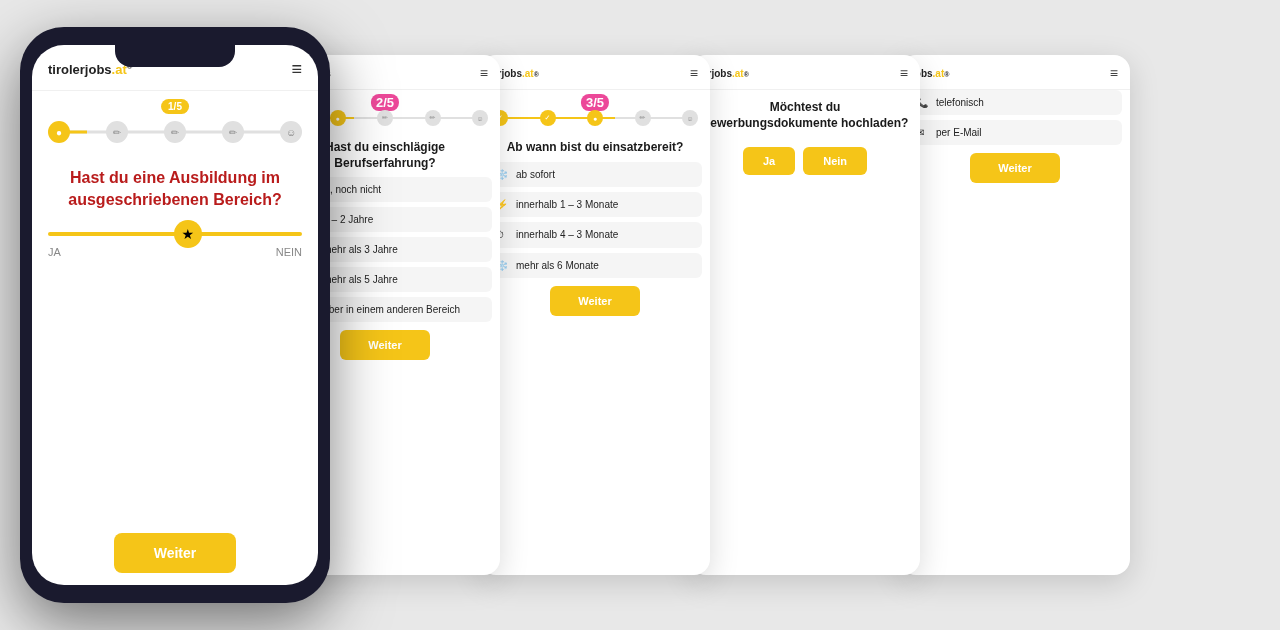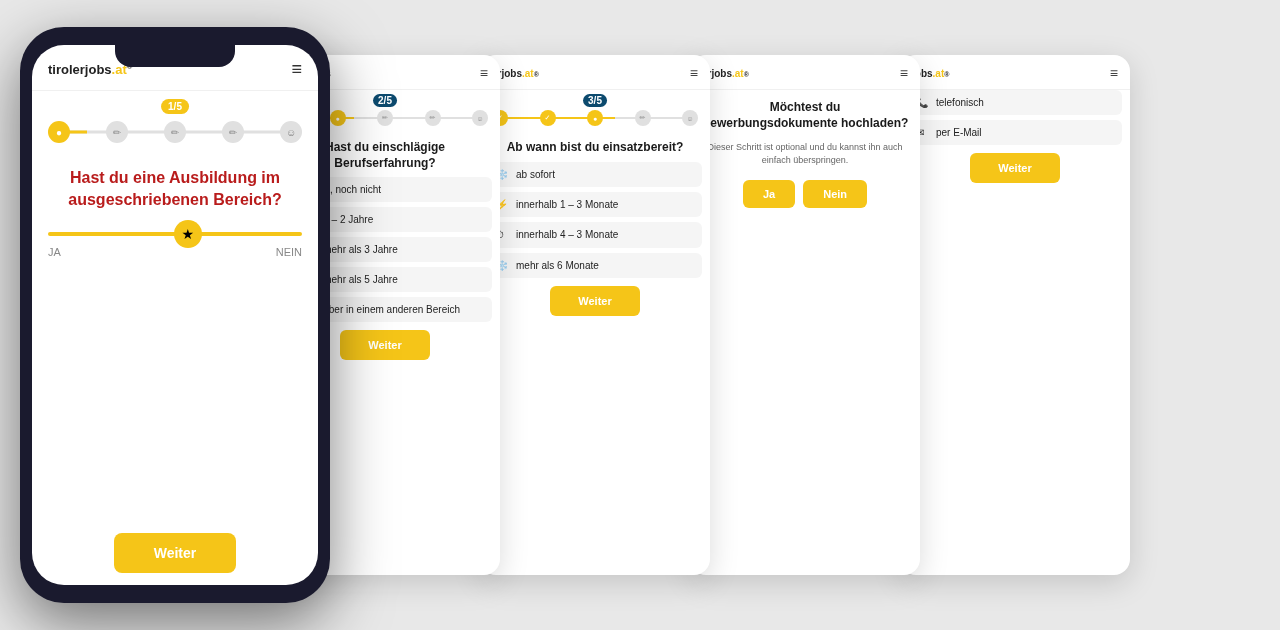--- a/index.html
+++ b/index.html
@@ -264,23 +264,23 @@
       font-size: 14px;
       color: #444;
     }
 
     .card-progress {
       padding: 8px 12px 4px;
       position: relative;
     }
 
     .card-badge {
-      background: #0c4a6e;
-      color: #fff;
-      font-size: 10px;
+      background: #ec4899;
+      color: #fff;
+      font-size: 13px;
       font-weight: 700;
       padding: 1px 5px;
       border-radius: 8px;
       position: absolute;
       top: 4px;
       left: 50%;
       transform: translateX(-50%);
     }
 
     .card-progress-bar {
@@ -498,21 +498,20 @@
     </div>
     <button class="card-weiter">Weiter</button>
   </div>
 
   <div class="card-panel card-panel-4">
     <div class="card-header">
       <div class="card-logo">erjobs<span style="color:#f5c518">.at</span><span style="font-size:7px">®</span></div>
       <div class="card-menu">≡</div>
     </div>
     <div class="card-question">Möchtest du Bewerbungsdokumente hochladen?</div>
-    <div class="card-optional-text">Dieser Schritt ist optional und du kannst ihn auch einfach überspringen.</div>
     <div class="card-btn-row">
       <button class="card-btn-ja">Ja</button>
       <button class="card-btn-nein">Nein</button>
     </div>
   </div>
 
   <div class="card-panel card-panel-5">
     <div class="card-header">
       <div class="card-logo">jobs<span style="color:#f5c518">.at</span><span style="font-size:7px">®</span></div>
       <div class="card-menu">≡</div>

